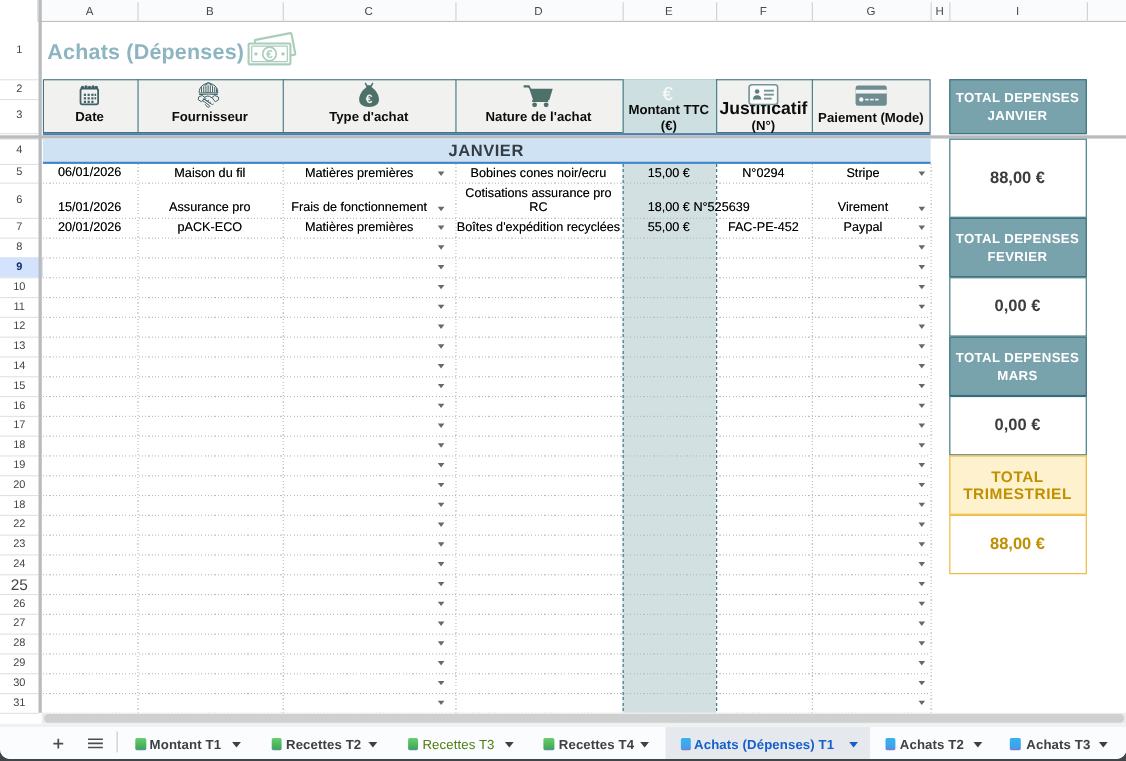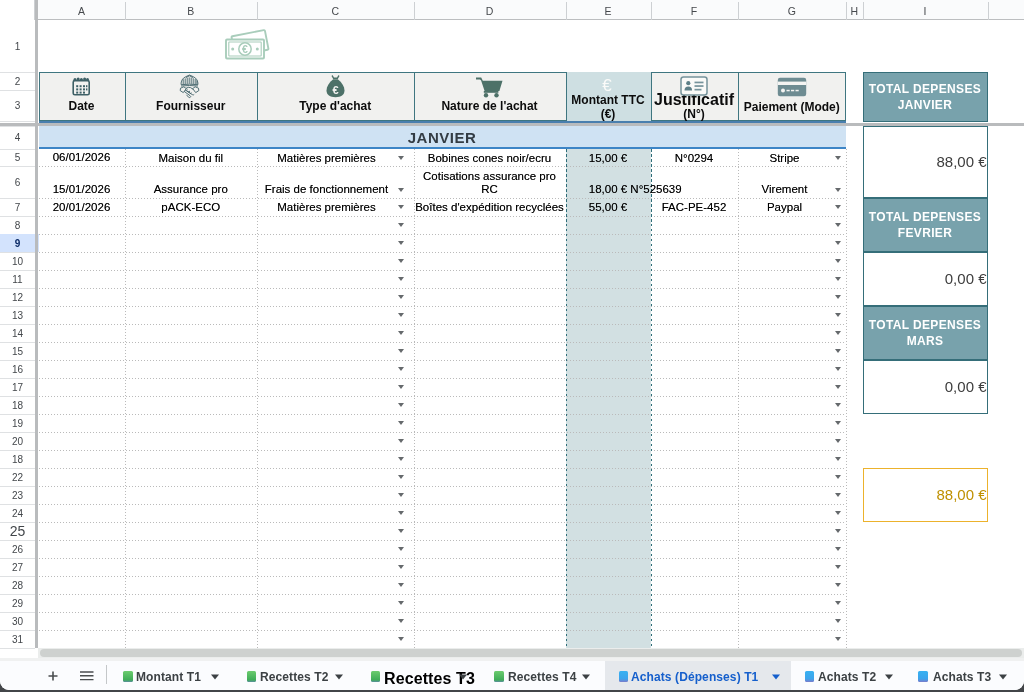--- a/index.html
+++ b/index.html
@@ -5,21 +5,21 @@
 html,body{width:1024px;height:692px;overflow:hidden}
 body{background:#424548;font-family:"Liberation Sans",sans-serif;position:relative}
 #win{position:absolute;left:0;top:0;width:1024px;height:689.5px;background:#fff;border-radius:0 0 9px 9px;overflow:hidden}
 .abs{position:absolute}
 .t{position:absolute;white-space:nowrap;transform:translate(-50%,-50%)}
 .hdot{position:absolute;height:1px;background-image:repeating-linear-gradient(90deg,#bababa 0 1px,transparent 1px 3px)}
 .vdot{position:absolute;width:1px;background-image:repeating-linear-gradient(180deg,#bababa 0 1px,transparent 1px 3px)}
 .vdash{position:absolute;width:1px;background-image:repeating-linear-gradient(180deg,#2e6d78 0 2.5px,transparent 2.5px 5px)}
 .arr{position:absolute;width:0;height:0;border-left:3.9px solid transparent;border-right:3.9px solid transparent;border-top:4.3px solid #65696c;transform:translate(-50%,-50%)}
 .tbox{position:absolute;background:#78a2ac;border:1.5px solid #356e79;color:#fff;font-weight:700;text-align:center;letter-spacing:.2px}
-.wbox{position:absolute;background:#fff;border:1.5px solid #356e79;color:#3d3d3d;font-weight:400;text-align:right}
+.wbox{position:absolute;background:#fff;border:1.5px solid #356e79;color:#3d3d3d;font-weight:700;text-align:center}
 
 </style></head><body>
 <div id="win">
 <div class="abs" style="left:0;top:0;width:1024px;height:19.5px;background:#fafbfc;border-bottom:1px solid #bcbec0"></div>
 <div class="abs" style="left:124.5px;top:2px;width:1px;height:17.5px;background:#cdd0d3"></div>
 <div class="abs" style="left:257px;top:2px;width:1px;height:17.5px;background:#cdd0d3"></div>
 <div class="abs" style="left:413.5px;top:2px;width:1px;height:17.5px;background:#cdd0d3"></div>
 <div class="abs" style="left:565.5px;top:2px;width:1px;height:17.5px;background:#cdd0d3"></div>
 <div class="abs" style="left:650.5px;top:2px;width:1px;height:17.5px;background:#cdd0d3"></div>
 <div class="abs" style="left:737.5px;top:2px;width:1px;height:17.5px;background:#cdd0d3"></div>
@@ -129,20 +129,21 @@
 <div class="hdot" style="left:38.5px;top:611.5px;width:807.5px"></div>
 <div class="hdot" style="left:38.5px;top:629.5px;width:807.5px"></div>
 <div class="hdot" style="left:38.5px;top:647.5px;width:807.5px"></div>
 <div class="vdot" style="left:124.5px;top:148.5px;height:499.0px"></div>
 <div class="vdot" style="left:257px;top:148.5px;height:499.0px"></div>
 <div class="vdot" style="left:413.5px;top:148.5px;height:499.0px"></div>
 <div class="vdot" style="left:737.5px;top:148.5px;height:499.0px"></div>
 <div class="vdot" style="left:846px;top:148.5px;height:499.0px"></div>
 <div class="vdash" style="left:565.5px;top:148.5px;height:499.0px"></div>
 <div class="vdash" style="left:650.5px;top:148.5px;height:499.0px"></div>
+<div class="abs" style="left:43px;top:37px;font-size:19.5px;font-weight:700;color:#8db5c1;letter-spacing:.2px">Achats (Dépenses)</div>
 <svg class="abs" style="left:224px;top:27px" width="47" height="34" viewBox="0 0 47 34">
 <g stroke="#a9cdbb" fill="#fff" stroke-width="1.9">
 <rect x="9" y="6" width="34" height="20" rx="1" transform="rotate(-11 26 16)"></rect>
 <rect x="2" y="12.5" width="38" height="19" rx="1"></rect>
 <rect x="4.8" y="15" width="32.4" height="14" rx="0.5" fill="none" stroke-width="1.1"></rect>
 <circle cx="21" cy="22" r="6.2" fill="none" stroke-width="1.5"></circle>
 </g>
 <circle cx="8.7" cy="22" r="1.5" fill="#a9cdbb"></circle>
 <circle cx="33.3" cy="22" r="1.5" fill="#a9cdbb"></circle>
 <text x="21" y="26" text-anchor="middle" font-size="10.5" font-weight="bold" fill="#a9cdbb" font-family="Liberation Sans">€</text>
@@ -328,20 +329,21 @@
 <div class="arr" style="left:401.3px;top:620.5px"></div>
 <div class="arr" style="left:838px;top:620.5px"></div>
 <div class="arr" style="left:401.3px;top:638.5px"></div>
 <div class="arr" style="left:838px;top:638.5px"></div>
 <div class="tbox" style="left:862.5px;top:71.5px;width:125px;height:50.5px;font-size:12px;letter-spacing:.35px;line-height:15.5px;padding-top:9.75px">TOTAL DEPENSES<br>JANVIER</div>
 <div class="wbox" style="left:862.5px;top:125.5px;width:125px;height:72.0px;font-size:15px;line-height:69.0px;color:#3d3d3d;border-color:#356e79">88,00 €</div>
 <div class="tbox" style="left:862.5px;top:197.5px;width:125px;height:54.0px;font-size:12px;letter-spacing:.35px;line-height:15.5px;padding-top:11.5px">TOTAL DEPENSES<br>FEVRIER</div>
 <div class="wbox" style="left:862.5px;top:251.5px;width:125px;height:54.0px;font-size:15px;line-height:51.0px;color:#3d3d3d;border-color:#356e79">0,00 €</div>
 <div class="tbox" style="left:862.5px;top:305.5px;width:125px;height:54.0px;font-size:12px;letter-spacing:.35px;line-height:15.5px;padding-top:11.5px">TOTAL DEPENSES<br>MARS</div>
 <div class="wbox" style="left:862.5px;top:359.5px;width:125px;height:54.0px;font-size:15px;line-height:51.0px;color:#3d3d3d;border-color:#356e79">0,00 €</div>
+<div class="abs" style="left:862.5px;top:413.5px;width:125px;height:54px;background:#fdf1ce;border:1.5px solid #ecb22c;color:#bf9000;font-weight:700;text-align:center;font-size:14px;line-height:16.5px;letter-spacing:.5px;padding-top:10px">TOTAL<br>TRIMESTRIEL</div>
 <div class="wbox" style="left:862.5px;top:467.5px;width:125px;height:54.0px;font-size:15px;line-height:51.0px;color:#bf9000;border-color:#ecb22c">88,00 €</div>
 <div class="abs" style="left:38px;top:648px;width:986px;height:10px;background:#ebedec"></div>
 <div class="abs" style="left:40px;top:649px;width:982px;height:8px;background:#ced1cf;border-radius:4px"></div>
 <div class="abs" style="left:0;top:658px;width:1024px;height:2.5px;background:#f0f1f1"></div>
 <div class="abs" style="left:0;top:660.5px;width:1024px;height:29px;background:#fbfcfe"></div>
 <div class="abs" style="left:605px;top:660.5px;width:186px;height:29px;background:#e5e8ec"></div>
 <svg class="abs" style="left:47.5px;top:671px" width="10" height="10" viewBox="0 0 10 10">
       <g stroke="#4a4d4f" stroke-width="1.6">
         <path d="M5,0.5 v9"></path>
         <path d="M0.5,5 h9"></path>
@@ -355,21 +357,21 @@
       </g>
     </svg>
 <div class="abs" style="left:106px;top:665px;width:1px;height:19px;background:#c4c7c9"></div>
 <div class="abs" style="left:123px;top:671px;width:9.5px;height:10.5px;border-radius:1.5px;background:linear-gradient(180deg,#6ccc6e 0%,#40ad58 80%,#5b8f9f 100%)"></div>
 <div class="abs" style="left:136px;top:669.5px;font-size:12px;font-weight:700;color:#3c4144;letter-spacing:.1px;white-space:nowrap">Montant T1</div>
 <div class="abs" style="left:215px;top:676.5px;width:0;height:0;border-left:4.5px solid transparent;border-right:4.5px solid transparent;border-top:5px solid #3c4144;transform:translate(-50%,-50%)"></div>
 <div class="abs" style="left:246.5px;top:671px;width:9.5px;height:10.5px;border-radius:1.5px;background:linear-gradient(180deg,#6ccc6e 0%,#40ad58 80%,#5b8f9f 100%)"></div>
 <div class="abs" style="left:260px;top:669.5px;font-size:12px;font-weight:700;color:#3c4144;letter-spacing:.1px;white-space:nowrap">Recettes T2</div>
 <div class="abs" style="left:339px;top:676.5px;width:0;height:0;border-left:4.5px solid transparent;border-right:4.5px solid transparent;border-top:5px solid #3c4144;transform:translate(-50%,-50%)"></div>
 <div class="abs" style="left:370.5px;top:671px;width:9.5px;height:10.5px;border-radius:1.5px;background:linear-gradient(180deg,#6ccc6e 0%,#40ad58 80%,#5b8f9f 100%)"></div>
-<div class="abs" style="left:384px;top:669.5px;font-size:16px;font-weight:700;color:#000000;letter-spacing:.1px;white-space:nowrap">Recettes T3</div>
+<div class="abs" style="left:384px;top:669.5px;font-size:12px;font-weight:400;color:#4d7c0f;letter-spacing:.1px;white-space:nowrap">Recettes T3</div>
 <div class="abs" style="left:463px;top:676.5px;width:0;height:0;border-left:4.5px solid transparent;border-right:4.5px solid transparent;border-top:5px solid #3c4144;transform:translate(-50%,-50%)"></div>
 <div class="abs" style="left:494px;top:671px;width:9.5px;height:10.5px;border-radius:1.5px;background:linear-gradient(180deg,#6ccc6e 0%,#40ad58 80%,#5b8f9f 100%)"></div>
 <div class="abs" style="left:508px;top:669.5px;font-size:12px;font-weight:700;color:#3c4144;letter-spacing:.1px;white-space:nowrap">Recettes T4</div>
 <div class="abs" style="left:585.5px;top:676.5px;width:0;height:0;border-left:4.5px solid transparent;border-right:4.5px solid transparent;border-top:5px solid #3c4144;transform:translate(-50%,-50%)"></div>
 <div class="abs" style="left:618.5px;top:671px;width:9.5px;height:10.5px;border-radius:1.5px;background:linear-gradient(180deg,#38b1f1 0%,#3ba4ec 70%,#7b7ccb 100%)"></div>
 <div class="abs" style="left:631px;top:669.5px;font-size:12px;font-weight:700;color:#155fcc;letter-spacing:.1px;white-space:nowrap">Achats (Dépenses) T1</div>
 <div class="abs" style="left:776px;top:676.5px;width:0;height:0;border-left:4.5px solid transparent;border-right:4.5px solid transparent;border-top:5px solid #155fcc;transform:translate(-50%,-50%)"></div>
 <div class="abs" style="left:804.5px;top:671px;width:9.5px;height:10.5px;border-radius:1.5px;background:linear-gradient(180deg,#38b1f1 0%,#3ba4ec 70%,#7b7ccb 100%)"></div>
 <div class="abs" style="left:818px;top:669.5px;font-size:12px;font-weight:700;color:#3c4144;letter-spacing:.1px;white-space:nowrap">Achats T2</div>
 <div class="abs" style="left:889px;top:676.5px;width:0;height:0;border-left:4.5px solid transparent;border-right:4.5px solid transparent;border-top:5px solid #3c4144;transform:translate(-50%,-50%)"></div>

